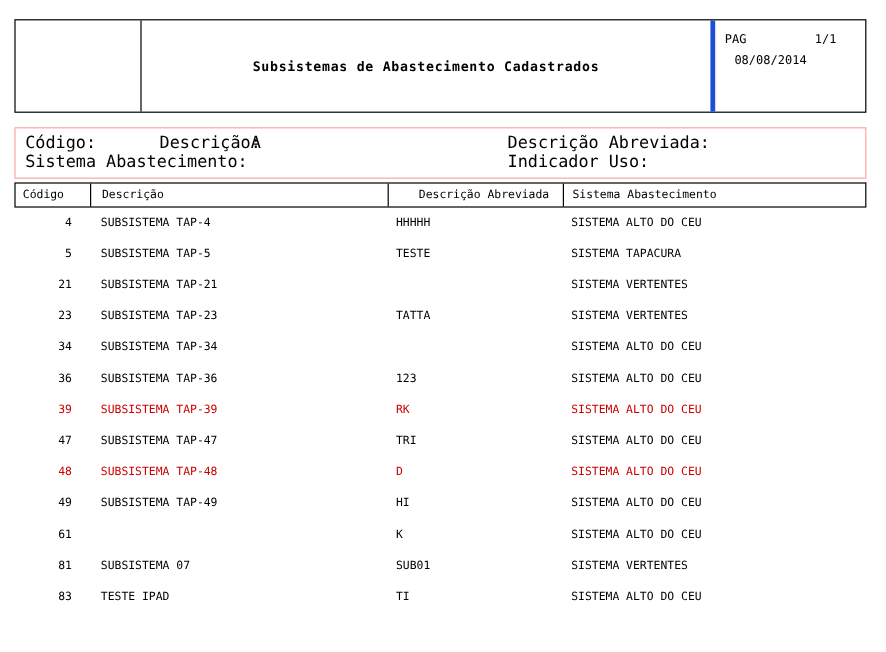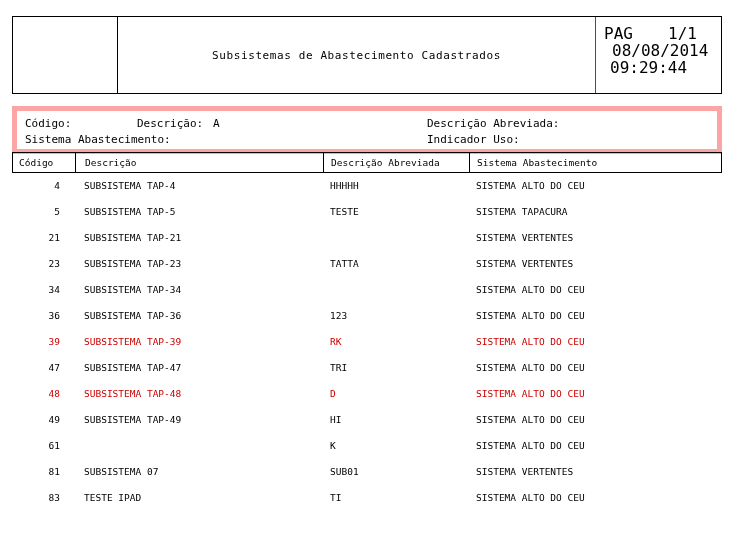--- a/index.html
+++ b/index.html
@@ -33,57 +33,58 @@
     box-sizing: border-box;
     display: flex;
   }
   .header-logo {
     width: 105px;
     border-right: 1px solid #000;
     box-sizing: border-box;
   }
   .header-title {
     flex: 1;
-    border-right: 1px solid #1d4ed8;
+    border-right: 4px solid #1d4ed8;
     box-sizing: border-box;
     display: flex;
     align-items: center;
     justify-content: center;
     font-size: 11px;
     letter-spacing: 0.6px;
+    font-weight: bold;
   }
   .header-meta {
     width: 125px;
     box-sizing: border-box;
     padding: 8px 6px 0 8px;
-    font-size: 16px;
+    font-size: 10px;
     line-height: 17px;
   }
   .header-meta .pagrow {
     display: flex;
     justify-content: space-between;
     padding-right: 18px;
   }
   .header-meta .date-line {
     padding-left: 8px;
   }
   .header-meta .time-line {
     padding-left: 6px;
   }
 
   
   .filters {
     position: absolute;
     left: 12px;
     top: 106px;
     width: 710px;
-    height: 48px;
-    border: 5px solid #fca5a5;
-    box-sizing: border-box;
-    font-size: 11px;
+    height: 43px;
+    border: 1px solid #fca5a5;
+    box-sizing: border-box;
+    font-size: 14px;
   }
   .filter-row {
     position: absolute;
     left: 0;
     width: 100%;
     height: 17px;
     line-height: 17px;
   }
   .filter-row.r1 { top: 4px; }
   .filter-row.r2 { top: 20px; }
@@ -153,21 +154,20 @@
 
   <div class="header">
     <div class="header-logo"></div>
     <div class="header-title">Subsistemas de Abastecimento Cadastrados</div>
     <div class="header-meta">
       <div class="pagrow">
         <span>PAG</span>
         <span>1/1</span>
       </div>
       <div class="date-line">08/08/2014</div>
-      <div class="time-line">09:29:44</div>
     </div>
   </div>
 
   <div class="filters">
     <div class="filter-row r1">
       <span class="f-cell f-label" style="left:8px;">Código:</span>
       <span class="f-cell f-val" style="left:72px;"></span>
       <span class="f-cell f-label" style="left:120px;">Descrição:</span>
       <span class="f-cell f-val" style="left:196px;">A</span>
       <span class="f-cell f-label" style="left:410px;">Descrição Abreviada:</span>
@@ -180,21 +180,21 @@
       <span class="f-cell f-val" style="left:510px;"></span>
     </div>
   </div>
 
   <div class="table">
     <div class="thead">
       <span class="th" style="left:0px;">Código</span>
       <span class="divider" style="left:62px;"></span>
       <span class="th" style="left:66px;">Descrição</span>
       <span class="divider" style="left:310px;"></span>
-      <span class="th" style="left:312px;">Descrição Abreviada</span>
+      <span class="th" style="left:330px;">Descrição Abreviada</span>
       <span class="divider" style="left:456px;"></span>
       <span class="th" style="left:458px;">Sistema Abastecimento</span>
     </div>
     <div class="tbody" id="tbody">
         <div class="trow"><span class="cell col-codigo">4</span><span class="cell col-desc">SUBSISTEMA TAP-4</span><span class="cell col-abrev">HHHHH</span><span class="cell col-sist">SISTEMA ALTO DO CEU</span></div>
         <div class="trow"><span class="cell col-codigo">5</span><span class="cell col-desc">SUBSISTEMA TAP-5</span><span class="cell col-abrev">TESTE</span><span class="cell col-sist">SISTEMA TAPACURA</span></div>
         <div class="trow"><span class="cell col-codigo">21</span><span class="cell col-desc">SUBSISTEMA TAP-21</span><span class="cell col-abrev"></span><span class="cell col-sist">SISTEMA VERTENTES</span></div>
         <div class="trow"><span class="cell col-codigo">23</span><span class="cell col-desc">SUBSISTEMA TAP-23</span><span class="cell col-abrev">TATTA</span><span class="cell col-sist">SISTEMA VERTENTES</span></div>
         <div class="trow"><span class="cell col-codigo">34</span><span class="cell col-desc">SUBSISTEMA TAP-34</span><span class="cell col-abrev"></span><span class="cell col-sist">SISTEMA ALTO DO CEU</span></div>
         <div class="trow"><span class="cell col-codigo">36</span><span class="cell col-desc">SUBSISTEMA TAP-36</span><span class="cell col-abrev">123</span><span class="cell col-sist">SISTEMA ALTO DO CEU</span></div>

